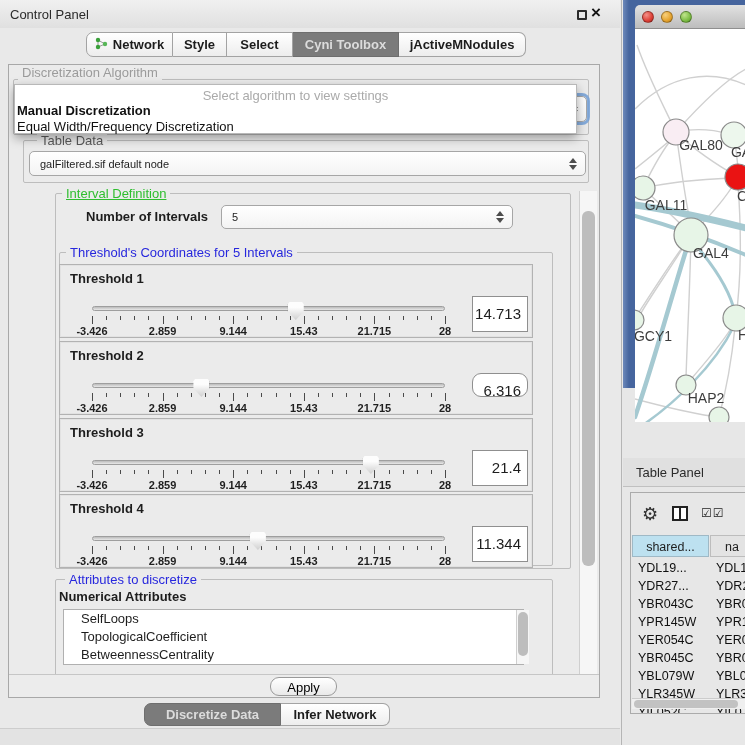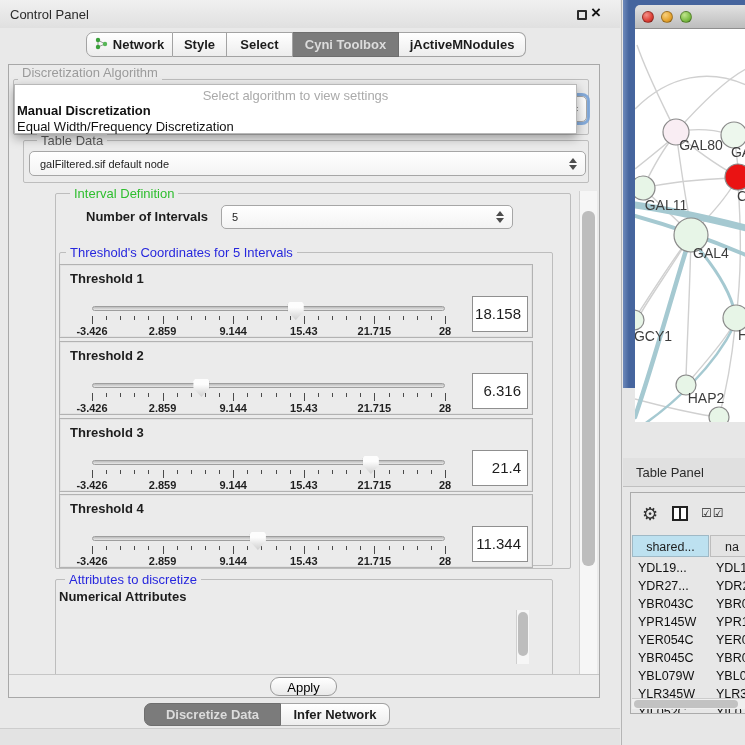--- a/index.html
+++ b/index.html
@@ -140,21 +140,21 @@
       <span class="gtitle dim" style="left:28px;top:68px;">Table Data</span>
       <div class="group" style="left:14px;top:75px;width:566px;height:43px;"></div>
       <div class="combo" style="left:20px;top:86px;width:557px;height:25px;">
         <span>galFiltered.sif default node</span>
         <span class="arrows">
             <span class="arr-up"></span>
             <span class="arr-dn"></span>
           </span>
       </div>
 
-      <span class="gtitle green" style="left:61px;top:121px;">Interval Definition</span>
+      <span class="gtitle green" style="left:53px;top:121px;text-decoration:underline;">Interval Definition</span>
       <div class="group" style="left:46px;top:128px;width:516px;height:376px;"></div>
       <span style="position:absolute;left:77px;top:144px;font-size:13px;font-weight:bold;z-index:1;">Number of Intervals</span>
       <div class="combo" style="left:212px;top:140px;width:292px;height:24px;">
         <span>5</span>
         <span class="arrows">
             <span class="arr-up"></span>
             <span class="arr-dn"></span>
           </span>
       </div>
 
@@ -190,21 +190,21 @@
             <div class="tick" style="left: 356.76px; top: 51px; height: 4px;"></div>
             <div class="tick" style="left: 370.88px; top: 51px; height: 4px;"></div>
             <div class="tick" style="left: 385px; top: 51px; height: 8px;"></div>
             <div class="slab" style="left: 32px; top: 60px;">-3.426</div>
             <div class="slab" style="left: 102.6px; top: 60px;">2.859</div>
             <div class="slab" style="left: 173.2px; top: 60px;">9.144</div>
             <div class="slab" style="left: 243.8px; top: 60px;">15.43</div>
             <div class="slab" style="left: 314.4px; top: 60px;">21.715</div>
             <div class="slab" style="left: 385px; top: 60px;">28</div>
             <div class="thumb" style="left: 227.751px; top: 37px;"></div>
-            <div class="vbox" style="left: 412px; top: 31px; width: 56px; height: 36px;">18.158</div>
+            <div class="vbox" style="left: 412px; top: 31px; width: 56px; height: 36px;">14.713</div>
           </div>
           <div class="tpanel" style="left: 50px; top: 276px; width: 474px; height: 74px;">
             <div class="tlabel">Threshold 2</div>
             <div class="track" style="left: 32px; top: 41px; width: 353px;"></div>
             <div class="tick" style="left: 32px; top: 51px; height: 8px;"></div>
             <div class="tick" style="left: 46.12px; top: 51px; height: 4px;"></div>
             <div class="tick" style="left: 60.24px; top: 51px; height: 4px;"></div>
             <div class="tick" style="left: 74.36px; top: 51px; height: 4px;"></div>
             <div class="tick" style="left: 88.48px; top: 51px; height: 4px;"></div>
             <div class="tick" style="left: 102.6px; top: 51px; height: 8px;"></div>
@@ -228,21 +228,21 @@
             <div class="tick" style="left: 356.76px; top: 51px; height: 4px;"></div>
             <div class="tick" style="left: 370.88px; top: 51px; height: 4px;"></div>
             <div class="tick" style="left: 385px; top: 51px; height: 8px;"></div>
             <div class="slab" style="left: 32px; top: 60px;">-3.426</div>
             <div class="slab" style="left: 102.6px; top: 60px;">2.859</div>
             <div class="slab" style="left: 173.2px; top: 60px;">9.144</div>
             <div class="slab" style="left: 243.8px; top: 60px;">15.43</div>
             <div class="slab" style="left: 314.4px; top: 60px;">21.715</div>
             <div class="slab" style="left: 385px; top: 60px;">28</div>
             <div class="thumb" style="left: 133.429px; top: 37px;"></div>
-            <div class="vbox" style="left: 412px; top: 31px; width: 56px; height: 36px;">6.316</div>
+            <div class="vbox" style="left: 412px; top: 31px; width: 56px; height: 24px; border-radius: 9px;">6.316</div>
           </div>
           <div class="tpanel" style="left: 50px; top: 353px; width: 474px; height: 74px;">
             <div class="tlabel">Threshold 3</div>
             <div class="track" style="left: 32px; top: 41px; width: 353px;"></div>
             <div class="tick" style="left: 32px; top: 51px; height: 8px;"></div>
             <div class="tick" style="left: 46.12px; top: 51px; height: 4px;"></div>
             <div class="tick" style="left: 60.24px; top: 51px; height: 4px;"></div>
             <div class="tick" style="left: 74.36px; top: 51px; height: 4px;"></div>
             <div class="tick" style="left: 88.48px; top: 51px; height: 4px;"></div>
             <div class="tick" style="left: 102.6px; top: 51px; height: 8px;"></div>
@@ -311,20 +311,25 @@
             <div class="slab" style="left: 314.4px; top: 60px;">21.715</div>
             <div class="slab" style="left: 385px; top: 60px;">28</div>
             <div class="thumb" style="left: 189.908px; top: 37px;"></div>
             <div class="vbox" style="left: 412px; top: 31px; width: 56px; height: 36px;">11.344</div>
           </div>
         </div>
 
       <span class="gtitle blue" style="left:56px;top:507px;">Attributes to discretize</span>
       <div class="group" style="left:46px;top:514px;width:498px;height:120px;"></div>
       <span style="position:absolute;left:50px;top:524px;font-size:13px;font-weight:bold;z-index:1;">Numerical Attributes</span>
+      <div class="attr-list" style="left:54px;top:544px;width:461px;height:56px;" id="attrList">
+          <div class="attr-item">SelfLoops</div>
+          <div class="attr-item">TopologicalCoefficient</div>
+          <div class="attr-item">BetweennessCentrality</div>
+        </div>
       <div class="vsb" style="left:507px;top:545px;width:13px;height:54px;z-index:2;">
         <div class="th" style="top:2px;height:44px;"></div>
       </div>
 
       <div class="vsb" style="left:570px;top:126px;width:18px;height:502px;">
         <div class="th" style="left:2px;right:2px;top:20px;height:355px;"></div>
       </div>
 
       <div class="bottom-bar">
         <button class="btn" style="left:261px;top:2px;width:67px;height:19px;">Apply</button>

